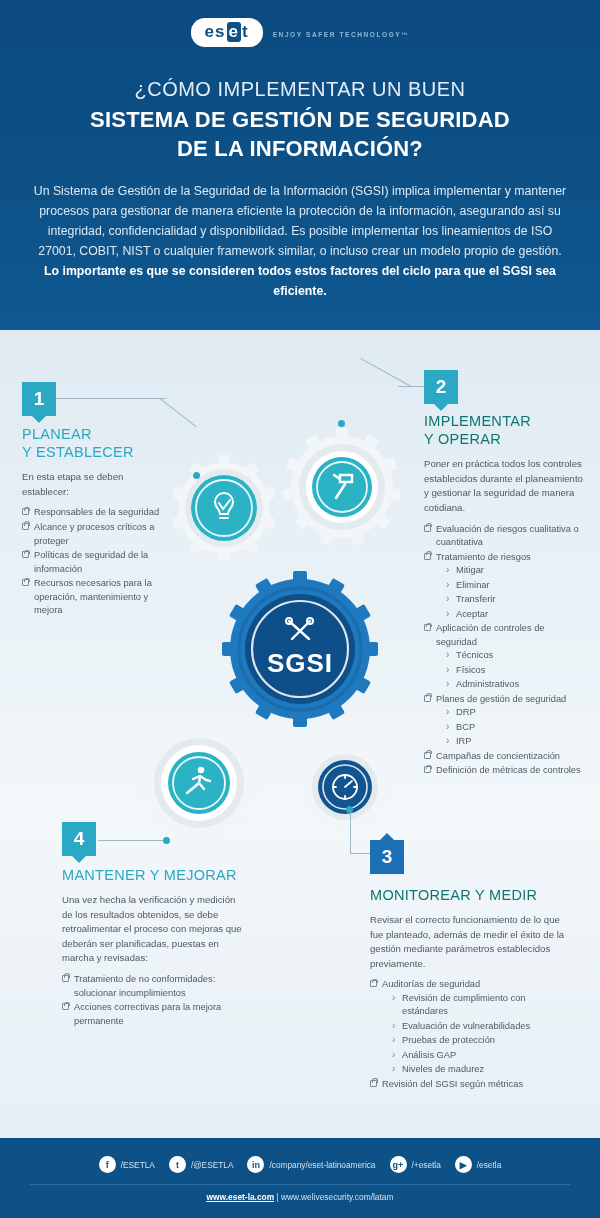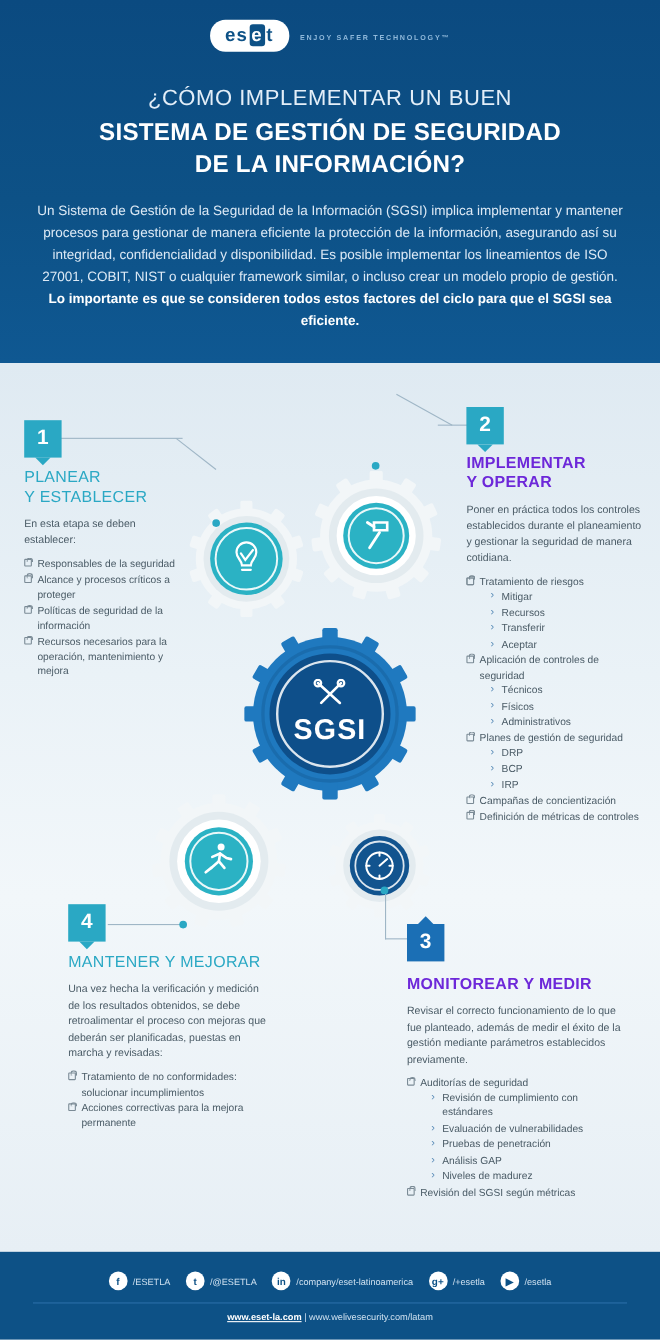--- a/index.html
+++ b/index.html
@@ -76,21 +76,21 @@
   }
   .stepnum.blue::after { border-top-color:#1b6fb5; }
   .stepnum.up::after { display:none; }
   .stepnum.up::before {
     content:""; position:absolute; top:-7px; left:10px;
     width:0; height:0; border-left:7px solid transparent;
     border-right:7px solid transparent; border-bottom:7px solid #1b6fb5;
   }
 
   .h-teal { color:#2aa8c4; font-size:14.5px; font-weight:normal; line-height:1.25; letter-spacing:0.3px;}
-  .h-blue { color:#6d28d9; font-size:14.5px; font-weight:bold; line-height:1.25; letter-spacing:0.3px;}
+  .h-blue { color:#0f766e; font-size:14.5px; font-weight:normal; line-height:1.25; letter-spacing:0.3px;}
   .para { color:#4a5b66; font-size:9.6px; line-height:1.52; margin-top:9px; }
   ul.lst { list-style:none; margin:7px 0 0 0; padding:0; }
   ul.lst li {
     color:#4a5b66; font-size:9.3px; line-height:1.46;
     padding-left:12px; position:relative; margin-bottom:1px;
   }
   ul.lst li .lk {
     position:absolute; left:0; top:2px; width:7px; height:7px;
     border:1.4px solid #7b8b96; border-radius:1px;
   }
@@ -352,25 +352,25 @@
   <div class="stepnum" style="left:424px;top:370px;">
     <span>2</span>
   </div>
   <div style="position:absolute;left:424px;top:412px;width:162px;">
     <div class="h-blue">
       <div>IMPLEMENTAR</div>
       <div>Y OPERAR</div>
     </div>
     <div class="para">Poner en práctica todos los controles establecidos durante el planeamiento y gestionar la seguridad de manera cotidiana.</div>
     <ul class="lst">
-      <li><span class="lk"></span></li>
+      <li><span class="lk"></span><span>Evaluación de riesgos cualitativa o cuantitativa</span></li>
       <li><span class="lk"></span><span>Tratamiento de riesgos</span>
         <ul class="sub">
           <li>Mitigar</li>
-          <li>Recursos</li>
+          <li>Eliminar</li>
           <li>Transferir</li>
           <li>Aceptar</li>
         </ul>
       </li>
       <li><span class="lk"></span><span>Aplicación de controles de seguridad</span>
         <ul class="sub">
           <li>Técnicos</li>
           <li>Físicos</li>
           <li>Administrativos</li>
         </ul>
@@ -407,21 +407,21 @@
   <div style="position:absolute;left:370px;top:886px;width:200px;">
     <div class="h-blue">
       <div>MONITOREAR Y MEDIR</div>
     </div>
     <div class="para">Revisar el correcto funcionamiento de lo que fue planteado, además de medir el éxito de la gestión mediante parámetros establecidos previamente.</div>
     <ul class="lst">
       <li><span class="lk"></span><span>Auditorías de seguridad</span>
         <ul class="sub">
           <li>Revisión de cumplimiento con estándares</li>
           <li>Evaluación de vulnerabilidades</li>
-          <li>Pruebas de penetración</li>
+          <li>Pruebas de protección</li>
           <li>Análisis GAP</li>
           <li>Niveles de madurez</li>
         </ul>
       </li>
       <li><span class="lk"></span><span>Revisión del SGSI según métricas</span></li>
     </ul>
   </div>
 
   <div class="footer">
     <div class="social">

